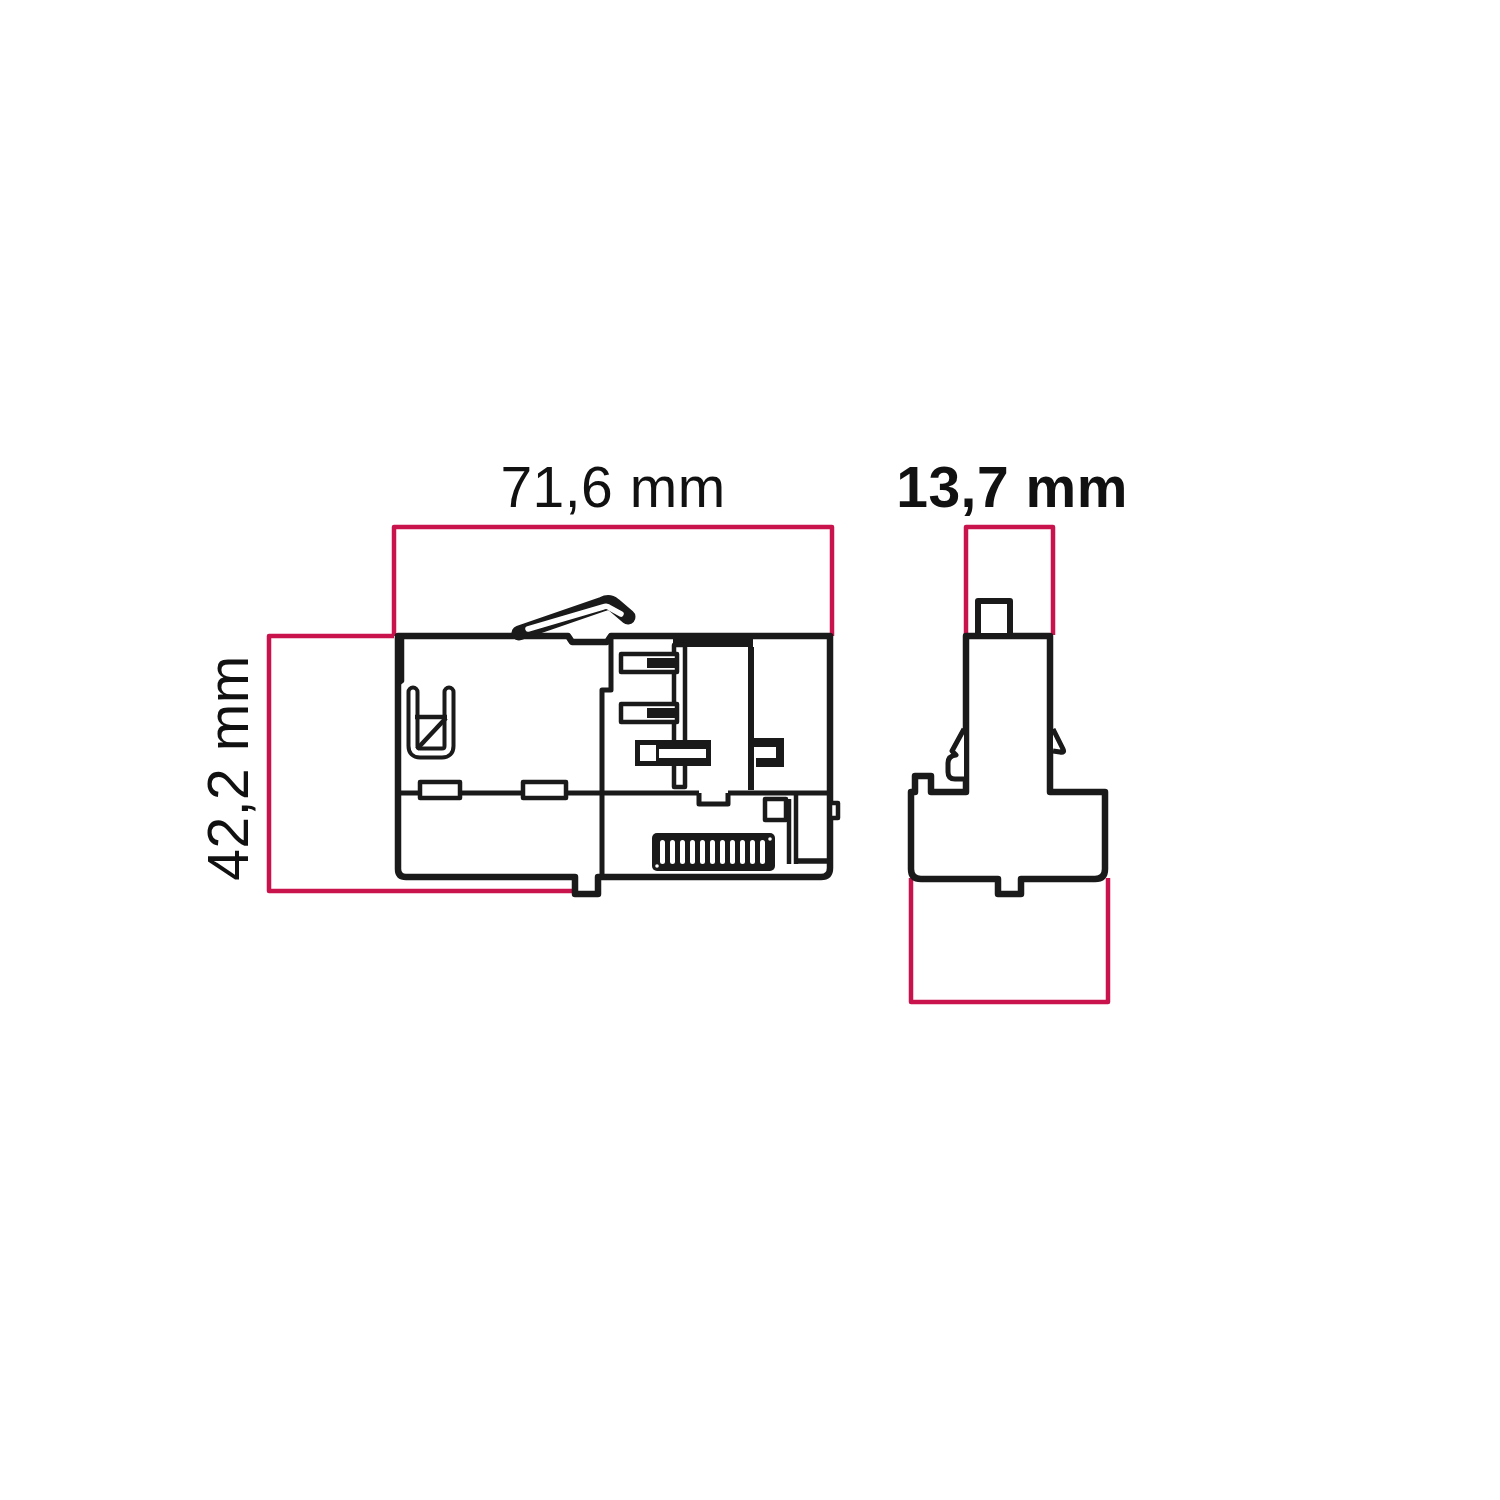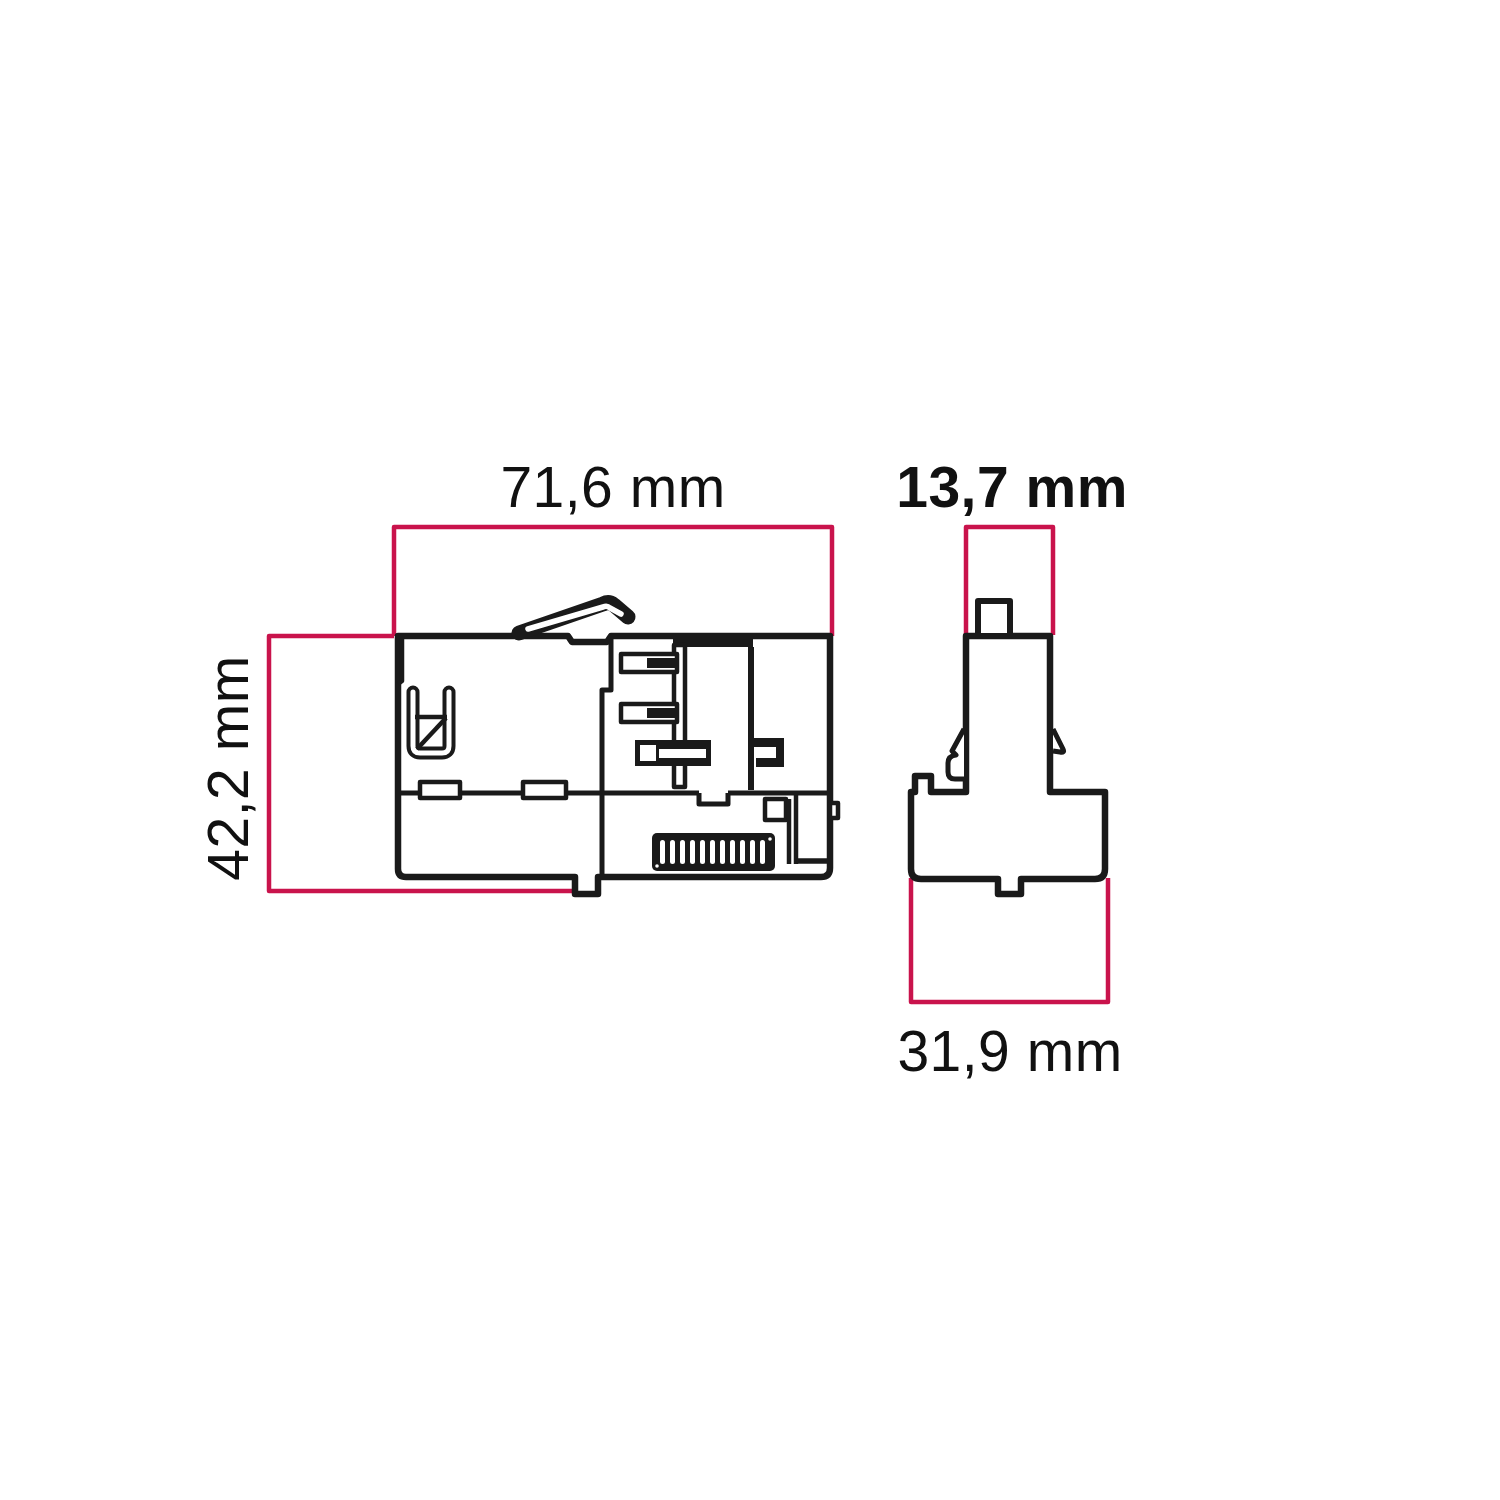--- a/index.html
+++ b/index.html
@@ -111,15 +111,14 @@
       <path d="M 1053,729 L 1063,749 Q 1065,753 1060,752 L 1053,751" fill="#ffffff" stroke-width="5"></path>
     </g>
   </svg>
 
   <div class="dim-label" style="left:613px; top:487px;text-align:center;">71,6 mm</div>
 
   <div class="dim-label rotated" style="left:228px; top:768px;">42,2 mm</div>
 
   <div class="dim-label" style="left:1012px; top:487px;font-weight:bold;">13,7 mm</div>
 
-  <div class="dim-label" style="left:1010px; top:1051px;">31,9 mm</div>
 
 </div>
 
 </body></html>

